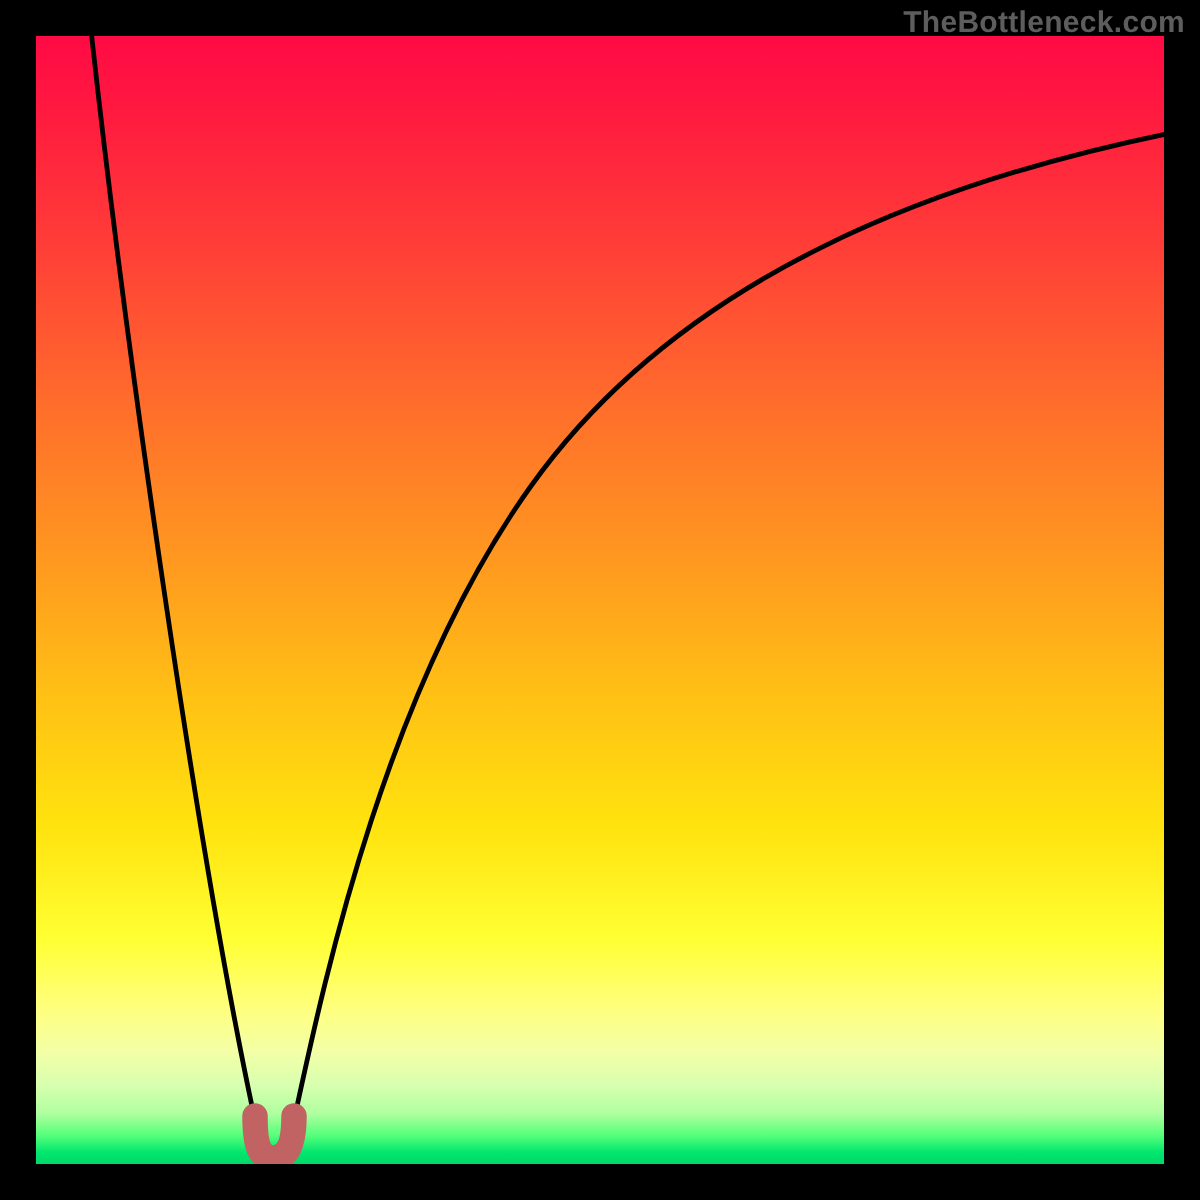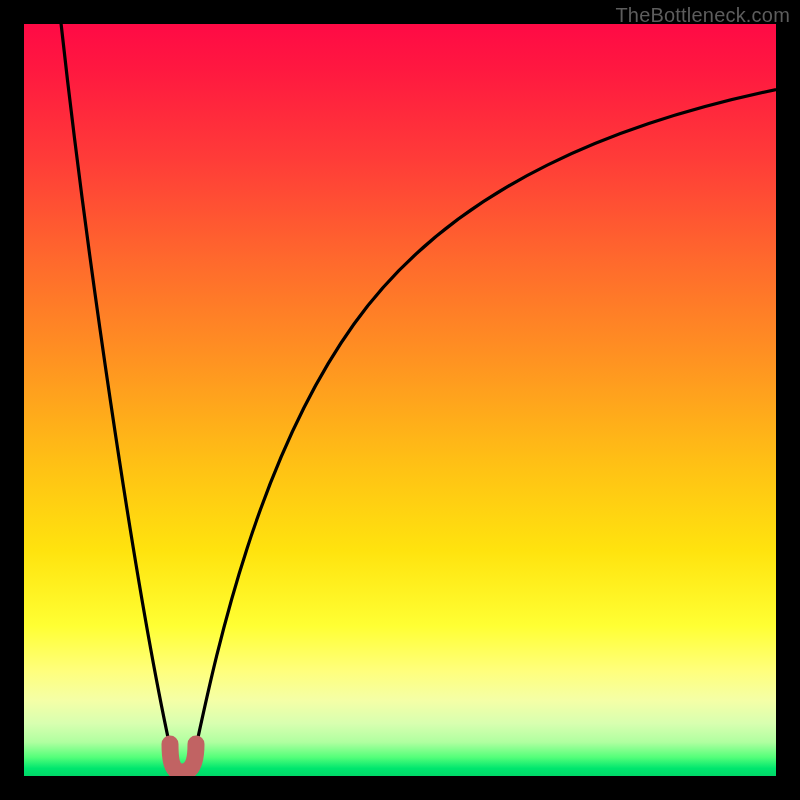--- a/index.html
+++ b/index.html
@@ -48,21 +48,21 @@
       #00d868 100%
     );
   }
   .attribution {
     position: absolute;
     top: 4px;
     right: 10px;
     color: #5d5d5d;
     font-size: 20px;
     letter-spacing: 0.2px;
-    font-weight: 400;
+    font-weight: 700;
     z-index: 10;
   }
   svg.curve {
     position: absolute;
     inset: 0;
     width: 100%;
     height: 100%;
     overflow: visible;
   }
 </style>

